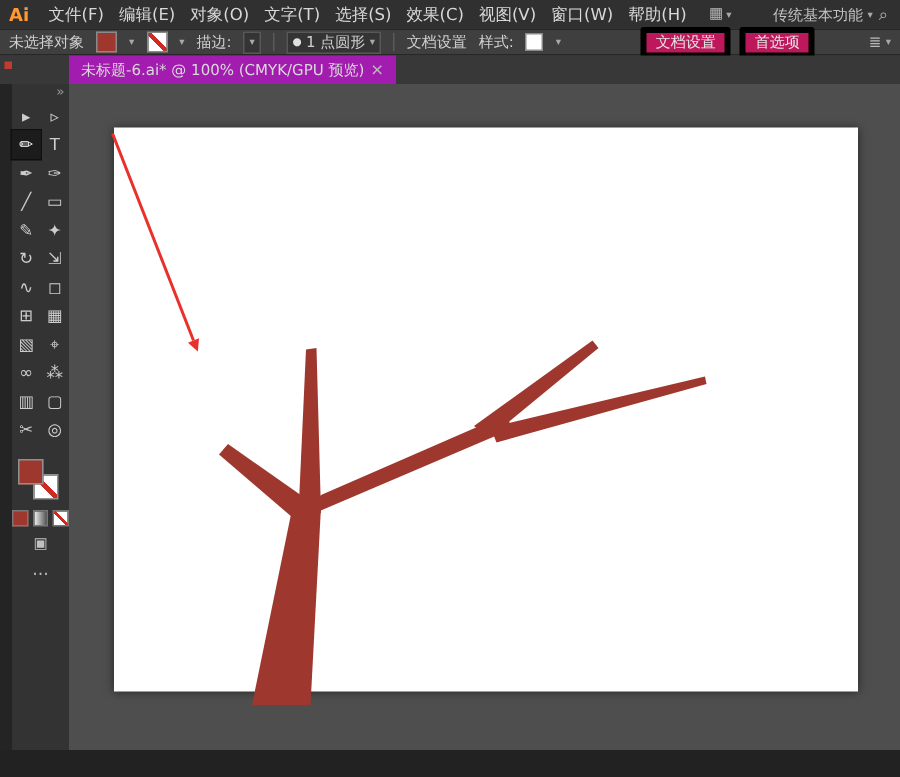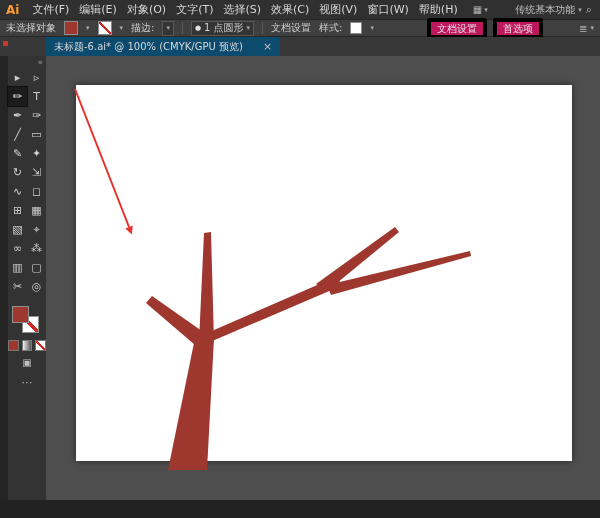--- a/index.html
+++ b/index.html
@@ -32,21 +32,21 @@
   .btn{background:#be185d;border:4px solid #000000;border-radius:2px;height:13px;line-height:13px;
        padding:0 6px;color:#e4e4e4;font-size:10px;}
   .cb-buttons{margin-left:auto;display:flex;gap:6px;}
   .cb-icons{display:flex;align-items:center;gap:3px;margin-left:28px;color:#b8b8b8;font-size:10px;}
   .mini-swatch{width:10px;height:10px;background:#fff;border:1px solid #8a8a8a;}
 
   
   .tabbar{position:absolute;left:0;top:37px;width:600px;height:19px;background:#383838;display:flex;}
   .tabbar-left{width:46px;position:relative;}
   .red-dot{position:absolute;left:3px;top:4px;width:5px;height:5px;background:#c23a32;}
-  .tab{background:#0c4a6e;color:#d8d8d8;font-size:10px;display:flex;align-items:center;gap:20px;
+  .tab{background:#a21caf;color:#d8d8d8;font-size:10px;display:flex;align-items:center;gap:4px;
        padding:0 8px;white-space:nowrap;}
   .tab-close{color:#bdbdbd;font-size:11px;}
 
   
   .leftrail{position:absolute;left:0;top:56px;width:46px;height:462px;background:#242424;}
   .tools-panel{position:absolute;left:8px;top:0;width:38px;height:462px;background:#333;}
   .tp-chevron{text-align:right;color:#9a9a9a;font-size:9px;padding:1px 3px 0 0;height:12px;box-sizing:border-box;}
   .tools{display:grid;grid-template-columns:19px 19px;}
   .tool{width:19px;height:19px;display:flex;align-items:center;justify-content:center;
         font-size:11px;color:#cdcdcd;}

